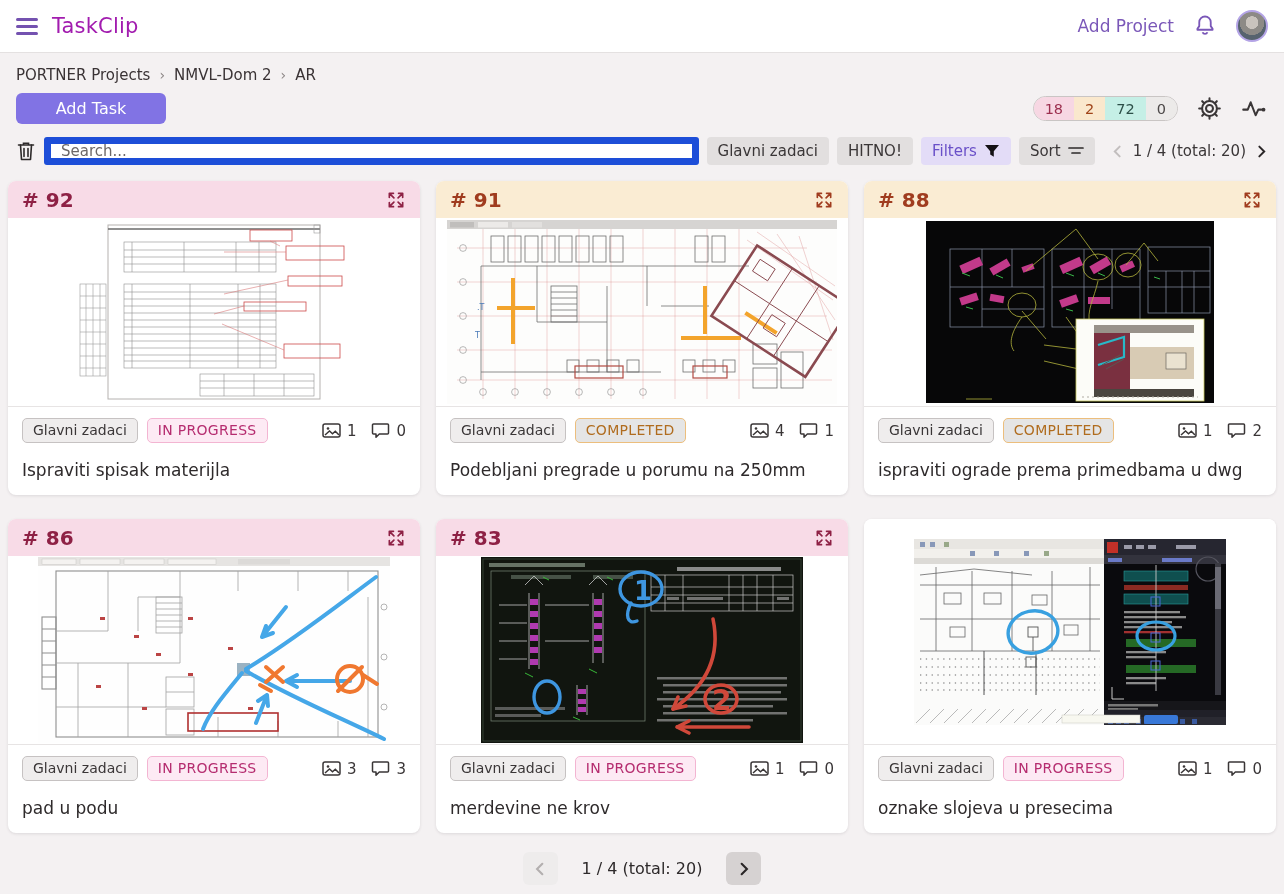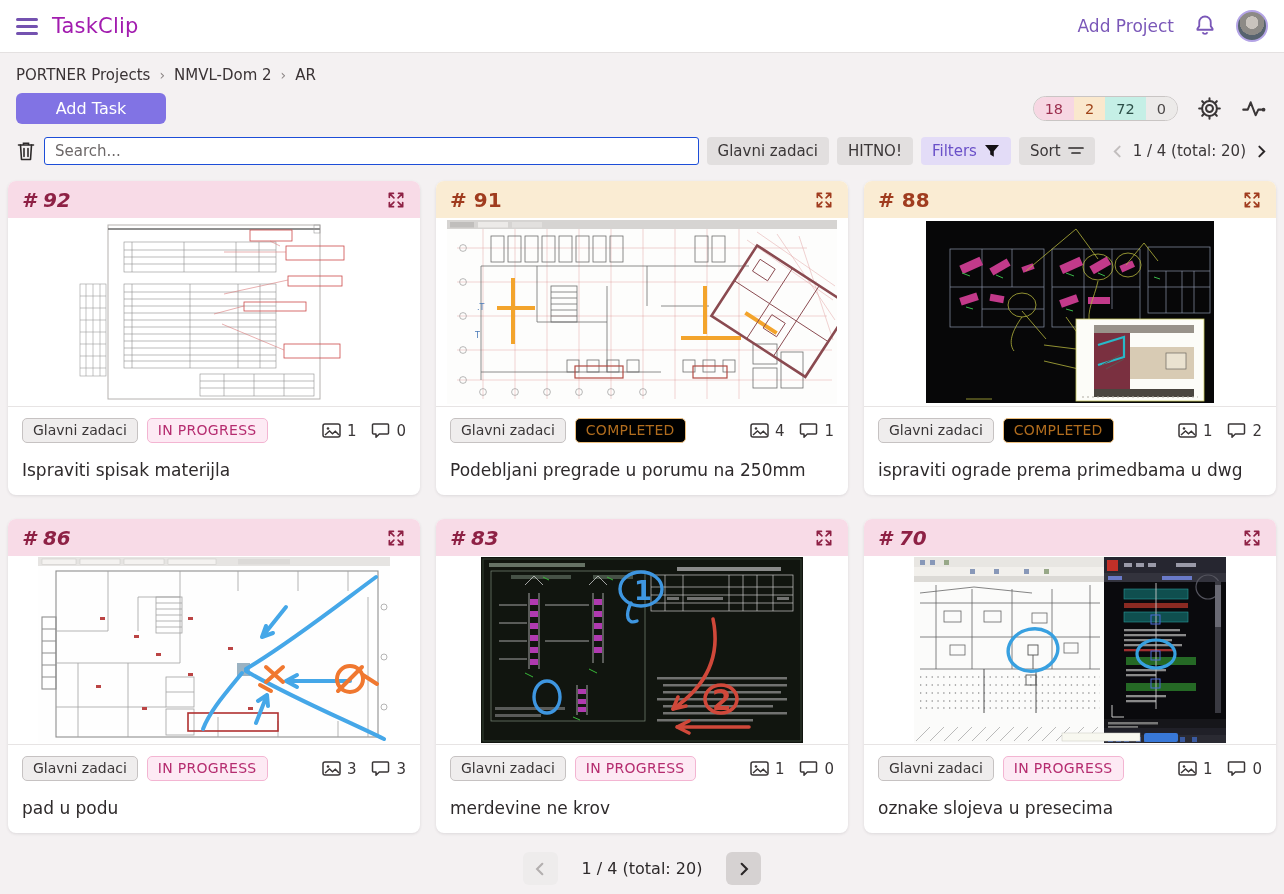--- a/index.html
+++ b/index.html
@@ -42,21 +42,21 @@
   .counters .seg { display:flex; align-items:center; padding:0 11px; }
   .seg-0 { background:#f7d7e3; color:#9c2f4f; }
   .seg-1 { background:#fae8cd; color:#a04419; }
   .seg-2 { background:#c5efe6; color:#2c4f48; }
   .seg-3 { background:#eceae9; color:#4c4848; }
   .tool-icon { width:27px; height:27px; cursor:pointer; }
   
   .filter-row { display:flex; align-items:center; gap:8px; padding:13px 16px 0; }
   .trash { width:20px; height:22px; flex:0 0 auto; cursor:pointer; }
   .search-input {
-    flex:1; height:28px; border:1px solid #1d4ed8; border-radius:3px; background:#fff;
+    flex:1; height:28px; border:7px solid #1d4ed8; border-radius:3px; background:#fff;
     padding:0 10px; font-size:15px; font-family:inherit; color:#3a3637;
   }
   .search-input::placeholder { color:#6d6868; }
   .chip-btn {
     height:28px; display:flex; align-items:center; gap:7px; padding:0 11px;
     background:#e2dfdf; border:none; border-radius:4px; font-size:15px; font-family:inherit;
     color:#3a3637; cursor:pointer; white-space:nowrap;
   }
   .chip-btn.filters { background:#e3dcf7; color:#6a50c8; }
   .pager-top { display:flex; align-items:center; gap:9px; margin-left:8px; font-size:15px; color:#3a3637; white-space:nowrap; }
@@ -65,32 +65,32 @@
   .grid {
     display:grid; grid-template-columns:repeat(3,412px); gap:24px 16px;
     padding:16px 8px 0;
   }
   .card {
     width:412px; height:314px; background:#fff; border-radius:8px; overflow:hidden;
     box-shadow:0 1px 3px rgba(60,50,55,.12);
     display:flex; flex-direction:column;
   }
   .card-header { height:37px; flex:0 0 auto; display:flex; align-items:center; justify-content:space-between; padding:0 14px; }
-  .card-header.pink  { background:#f8dbe7; color:#8e2145;font-style:italic; }
+  .card-header.pink  { background:#f8dbe7; color:#8e2145; }
   .card-header.cream { background:#faecd3; color:#a03c1f; }
   .card-id { font-size:20px; font-weight:bold; }
   .expand { width:20px; height:20px; cursor:pointer; }
   .card-image { flex:1; min-height:0; display:flex; align-items:center; justify-content:center; background:#fff; overflow:hidden; cursor:pointer; }
   .card-footer { flex:0 0 auto; border-top:1px solid #e7e4e4; padding:11px 14px 15px; }
   .chips-row { display:flex; align-items:center; gap:9px; }
   .chip { font-size:14px; padding:3px 10px 4px; border-radius:5px; border:1px solid transparent; }
   .chip.tag { background:#efeded; border-color:#c6c2c2; color:#3a3637; cursor:pointer; }
   .chip.status { font-size:14px; letter-spacing:.3px; }
   .chip.st-pink  { background:#fdeaf4; border-color:#f3b5d2; color:#b52c6f; }
-  .chip.st-cream { background:#000000; border-color:#ecbe7d; color:#b06c1e; }
+  .chip.st-cream { background:#e5e5e5; border-color:#ecbe7d; color:#b06c1e; }
   .counts { margin-left:auto; display:flex; align-items:center; gap:15px; font-size:15px; color:#3a3637; }
   .count { display:flex; align-items:center; gap:6px; }
   .count svg { width:19px; height:17px; }
   .card-title { margin-top:17px; font-size:17px; color:#2e2a2b; }
   
   .pager-bottom { display:flex; align-items:center; justify-content:center; gap:24px; padding:19px 0; }
   .pb-btn { width:35px; height:33px; border:none; border-radius:6px; display:flex; align-items:center; justify-content:center; cursor:pointer; }
   .pb-btn.prev { background:#eeecec; }
   .pb-btn.next { background:#d6d2d2; }
   .pb-btn svg { width:14px; height:14px; }
@@ -619,28 +619,20 @@
               </svg>
             <span>0</span>
           </span>
         </span>
       </div>
       <div class="card-title">merdevine ne krov</div>
     </div>
   </article>
 
   <article class="card">
-    <div class="card-header pink">
-      <span class="card-id"># 70</span>
-      <svg class="expand" viewBox="0 0 24 24">
-          <g fill="none" stroke="currentColor" stroke-width="2" stroke-linecap="round" stroke-linejoin="round">
-            <path d="M4 9V4h5 M4 4l5.5 5.5 M20 9V4h-5 M20 4l-5.5 5.5 M4 15v5h5 M4 20l5.5-5.5 M20 15v5h-5 M20 20l-5.5-5.5"></path>
-          </g>
-        </svg>
-    </div>
     <div class="card-image">
       <svg class="thumb" width="312" height="186" viewBox="0 0 312 186">
         <rect width="312" height="186" fill="#fbfbfa"></rect>
         <rect x="0" y="0" width="190" height="10" fill="#e8e6e2"></rect>
         <rect x="0" y="10" width="190" height="9" fill="#f2f0ec"></rect>
         <rect x="0" y="19" width="190" height="6" fill="#dcdad6"></rect>
         <g fill="#8898b8">
             <rect x="6" y="3" width="5" height="5"></rect>
             <rect x="16" y="3" width="5" height="5"></rect>
             <rect x="56" y="12" width="5" height="5"></rect>

